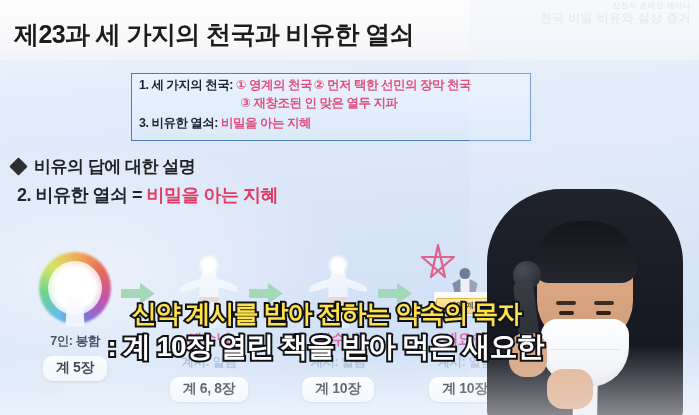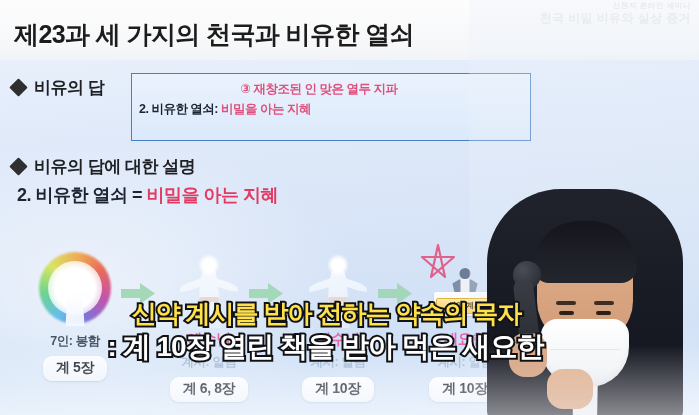--- a/index.html
+++ b/index.html
@@ -271,28 +271,28 @@
   <div class="bg-body"></div>
   <div class="bg-glow"></div>
 
   <div class="watermark">
     <div class="wm-sub">신천지 온라인 세미나</div>
     <div class="wm-main">천국 비밀 비유와 실상 증거</div>
   </div>
 
   <div class="title">제23과  세 가지의 천국과 비유한 열쇠</div>
 
-  <div class="blk-label" id="bullet1">
-    <span class="diamond"></span><span>비유의 답</span>
-  </div>
 
   <div class="answer-box">
+    <div class="ab-line ab-l1">
+      <span>1. 세 가지의 천국: </span><span class="pink">① 영계의 천국</span><span class="ab-sep"></span><span class="pink">② 먼저 택한 선민의 장막 천국</span>
+    </div>
     <div class="ab-line ab-l2 pink">③ 재창조된 인 맞은 열두 지파</div>
     <div class="ab-line ab-l3">
-      <span>2. 비유한 열쇠: </span><span class="pink">비밀을 아는 지혜</span>
+      <span>3. 비유한 열쇠: </span><span class="pink">비밀을 아는 지혜</span>
     </div>
   </div>
 
   <div class="blk-label" id="bullet2">
     <span class="diamond"></span><span>비유의 답에 대한 설명</span>
   </div>
 
   <div class="line-item" id="line-a">
     <span>2. 비유한 열쇠 = </span><span class="red">비밀을 아는 지혜</span>
   </div>

